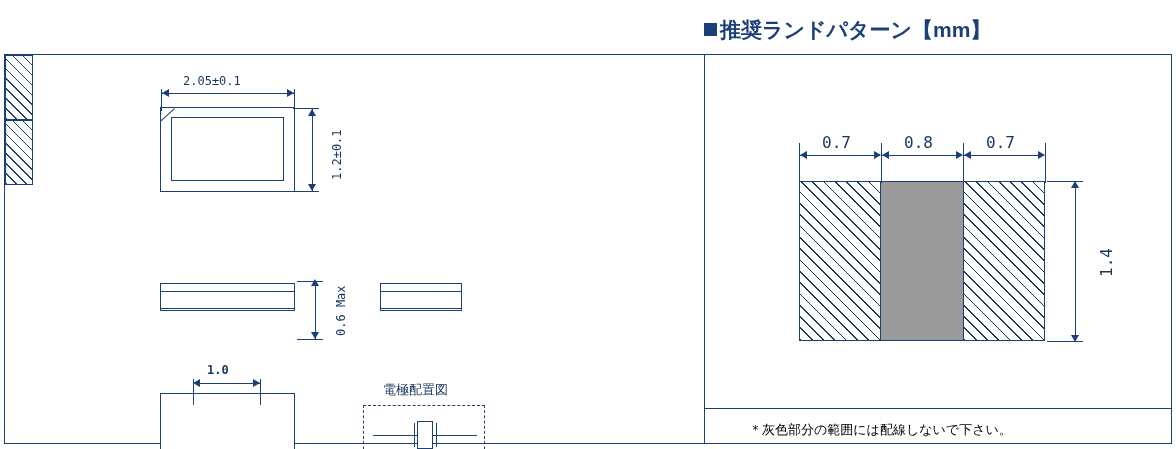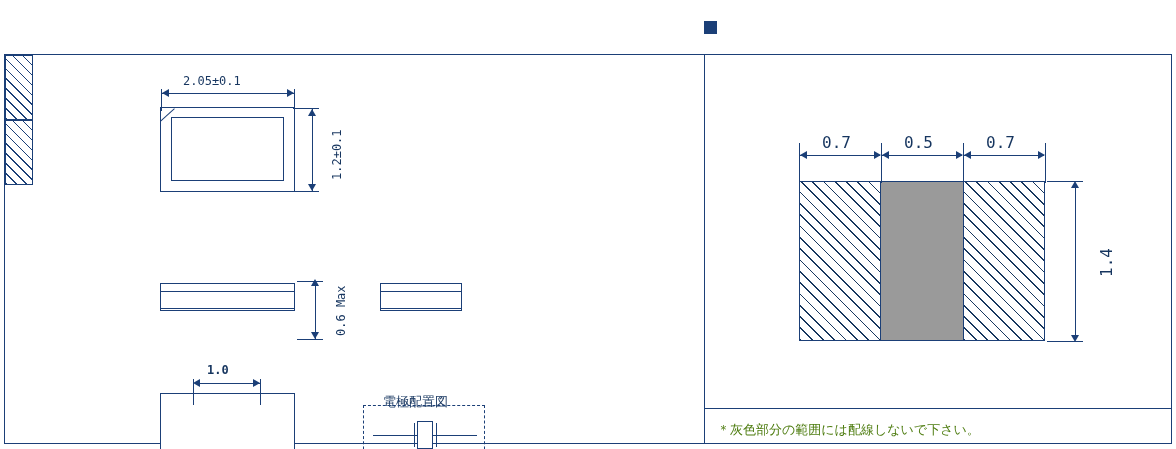--- a/index.html
+++ b/index.html
@@ -130,37 +130,38 @@
     position: absolute;
     background: #9a9a9a;
     border-top: 1px solid #1b3f77;
     border-bottom: 1px solid #1b3f77;
     box-sizing: border-box;
   }
 
   .note {
     position: absolute;
     font-size: 13px;
-    color: #4d7c0f;
-    white-space: nowrap;
+    color: #000000;
+    white-space: nowrap;
+    margin-left: 32px;
   }
   .note-rule {
     position: absolute;
     background: #1b3f77;
     height: 1px;
   }
 </style>
 </head>
 <body>
 
 <div class="page">
 
 
   <div class="panel-title" id="title-right">
-    <span class="sq"></span>
+    <span class="sq"></span><span>推奨ランドパターン【mm】</span>
   </div>
 
   <div class="frame" id="frame-left">
 
     <div class="box" style="left:155px; top:52px; width:135px; height:85px;"></div>
     <div class="box-inner" style="left:166px; top:62px; width:113px; height:64px;"></div>
 
     <div class="ln" style="left:155px; top:66px; width:19px; height:1px; transform:rotate(-42deg); transform-origin:left top;"></div>
 
     <div class="ln h1" style="left:157px; top:38px; width:132px;"></div>
@@ -196,21 +197,21 @@
     <div class="hatch" style="left:165px; top:348px; width:28px; height:65px; border:1px solid #1b3f77; box-sizing:border-box;"></div>
     <div class="hatch" style="left:253px; top:348px; width:28px; height:65px; border:1px solid #1b3f77; box-sizing:border-box;"></div>
 
     <div class="ln h1" style="left:190px; top:328px; width:65px;"></div>
     <div class="arrow arrow-l" style="left:188px; top:324px;"></div>
     <div class="arrow arrow-r" style="left:248px; top:324px;"></div>
     <div class="ln v1" style="left:188px; top:324px; height:26px;"></div>
     <div class="ln v1" style="left:255px; top:324px; height:26px;"></div>
     <div class="dimtext" style="left:202px; top:308px;font-weight:bold;">1.0</div>
 
-    <div class="label-jp" style="left:378px; top:326px;margin-top:12px;">電極配置図</div>
+    <div class="label-jp" style="left:378px; top:326px;">電極配置図</div>
     <div class="dashed" style="left:358px; top:350px; width:122px; height:60px;"></div>
     <div class="ln h1" style="left:368px; top:380px; width:44px;"></div>
     <div class="ln h1" style="left:428px; top:380px; width:44px;"></div>
     <div class="box" style="left:412px; top:366px; width:16px; height:28px;"></div>
     <div class="ln v1" style="left:409px; top:368px; height:24px;"></div>
     <div class="ln v1" style="left:431px; top:368px; height:24px;"></div>
   </div>
 
   <div class="frame" id="frame-right">
 
@@ -228,21 +229,21 @@
     <div class="ln h1" style="left:259px; top:100px; width:80px;"></div>
 
     <div class="arrow arrow-l" style="left:95px; top:96px;"></div>
     <div class="arrow arrow-r" style="left:169px; top:96px;"></div>
     <div class="arrow arrow-l" style="left:177px; top:96px;"></div>
     <div class="arrow arrow-r" style="left:251px; top:96px;"></div>
     <div class="arrow arrow-l" style="left:259px; top:96px;"></div>
     <div class="arrow arrow-r" style="left:333px; top:96px;"></div>
 
     <div class="dimtext" style="left:117px; top:78px; font-size:16px;">0.7</div>
-    <div class="dimtext" style="left:199px; top:78px; font-size:16px;">0.5</div>
+    <div class="dimtext" style="left:199px; top:78px; font-size:16px;">0.8</div>
     <div class="dimtext" style="left:281px; top:78px; font-size:16px;">0.7</div>
 
     <div class="ln h1" style="left:342px; top:126px; width:36px;"></div>
     <div class="ln h1" style="left:342px; top:286px; width:36px;"></div>
     <div class="ln v1" style="left:370px; top:128px; height:157px;"></div>
     <div class="arrow arrow-u" style="left:366px; top:126px;"></div>
     <div class="arrow arrow-d" style="left:366px; top:280px;"></div>
     <div class="dimtext vert" style="left:392px; top:222px; font-size:16px;">1.4</div>
 
     <div class="note-rule" style="left:0px; top:353px; width:466px;"></div>

